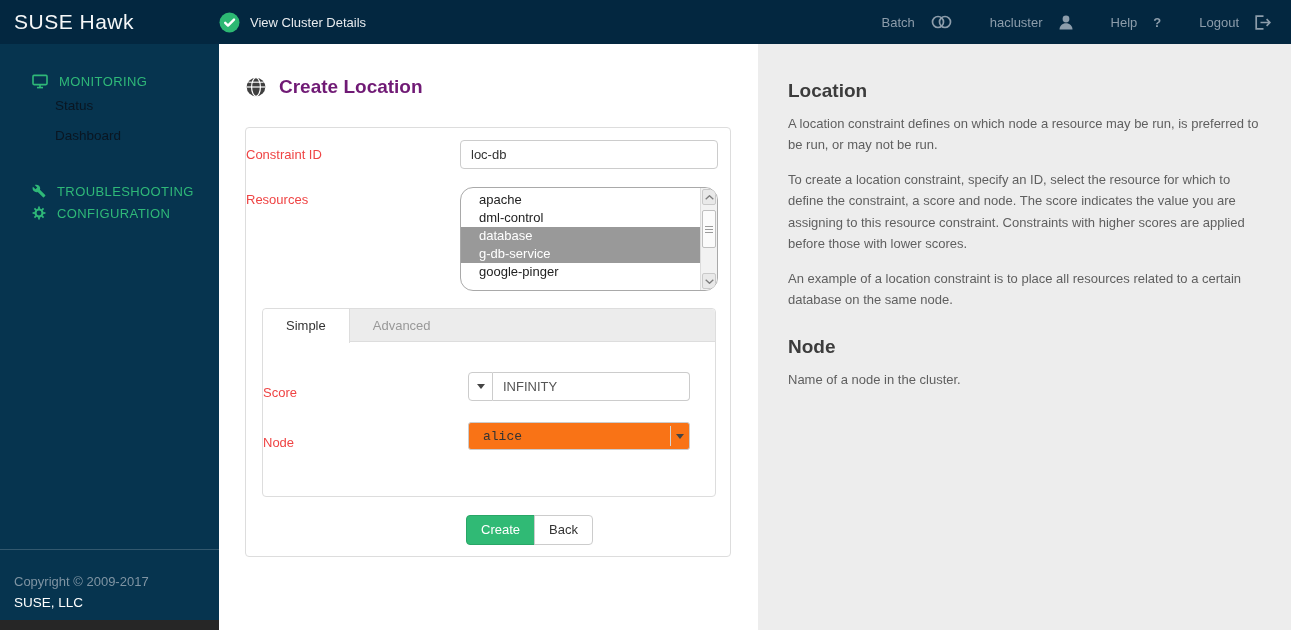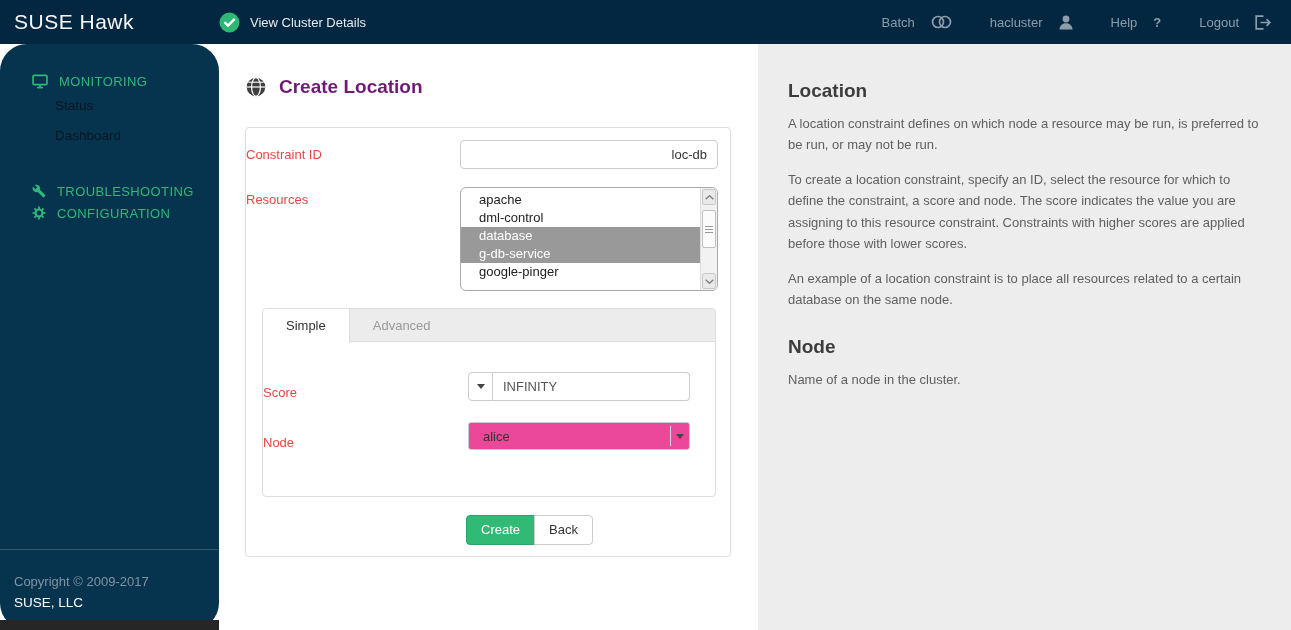--- a/index.html
+++ b/index.html
@@ -18,21 +18,21 @@
     width:219px; padding-left:14px; font-size:21px; color:#f5f7f8;
     letter-spacing:.5px; white-space:nowrap;
   }
   .cluster-status { display:flex; align-items:center; gap:10px; color:#e8ebee; font-size:13px; cursor:pointer; }
   .header-spacer { flex:1; }
   .header-nav { display:flex; align-items:center; gap:38px; padding-right:20px; color:#8d9dab; font-size:13px; }
   .nav-item { display:flex; align-items:center; gap:16px; cursor:pointer; }
   .help-q { font-weight:bold; font-size:13px; }
 
   
-  .sidebar { position:absolute; top:44px; left:0; width:219px; height:586px; background:#06344f;border-radius:27px; }
+  .sidebar { position:absolute; top:44px; left:0; width:219px; height:586px; background:#06344f; }
   .side-section {
     position:absolute; left:32px; display:flex; align-items:center; gap:11px;
     color:#2fb878; font-size:13px; letter-spacing:.4px; height:22px; cursor:pointer;
   }
   .side-item {
     position:absolute; left:55px; color:#0a1622; font-size:13.5px; height:22px;
     display:flex; align-items:center; cursor:pointer;
   }
   .sec-monitoring { top:26px; }
   .item-status { top:50px; }
@@ -62,27 +62,27 @@
   .form-label {
     position:absolute; left:0; width:192px; 
     font-size:13px; color:#ef4444; line-height:16px;
   }
   .lbl-constraint { top:19px; }
   .lbl-resources { top:64px; }
 
   .txt-input {
     position:absolute; left:214px; top:12px; width:258px; height:29px;
     border:1px solid #ccc; border-radius:4px; padding:0 10px; font-size:13px; color:#333;
-    font-family:"Liberation Sans", sans-serif; outline:none; background:#fff;text-align:right;
+    font-family:"Liberation Sans", sans-serif; outline:none; background:#fff;
   }
 
   
   .listbox {
     position:absolute; left:214px; top:59px; width:258px; height:104px;
-    border:1px solid #a9a9a9; border-radius:6px; background:#fff; overflow:hidden;
+    border:1px solid #a9a9a9; border-radius:13px; background:#fff; overflow:hidden;
   }
   .list-items { position:absolute; top:3px; left:0; right:17px; }
   .list-option { height:18px; line-height:18px; padding-left:18px; font-size:13px; color:#222; cursor:pointer; white-space:nowrap; }
   .list-option.selected { background:#999999; color:#fff; }
   .list-scrollbar { position:absolute; top:0; right:0; bottom:0; width:17px; background:#f2f2f2; border-left:1px solid #dcdcdc; }
   .scroll-btn {
     position:absolute; left:1px; right:1px; height:16px; background:#e9e9e9;
     border:1px solid #c9c9c9; border-radius:2px; display:flex; align-items:center; justify-content:center; cursor:pointer;
   }
   .scroll-up { top:1px; }
@@ -120,21 +120,21 @@
     border-radius:4px 0 0 4px; display:flex; align-items:center; justify-content:center; cursor:pointer;
   }
   .tri-down { width:0; height:0; border-left:4px solid transparent; border-right:4px solid transparent; border-top:5px solid #444; }
   .score-input {
     flex:1; height:29px; border:1px solid #ccc; border-left:none; border-radius:0 4px 4px 0;
     padding:0 10px; font-size:13px; color:#555; font-family:"Liberation Sans", sans-serif; outline:none;
   }
 
   .node-select {
     position:absolute; left:205px; top:113px; width:222px; height:28px;
-    border:1px solid #ccc; border-radius:3px; background:#ec4899; display:flex; align-items:center; cursor:pointer;
+    border:1px solid #ccc; border-radius:3px; background:#f97316; display:flex; align-items:center; cursor:pointer;font-family:Liberation Mono, monospace;
   }
   .node-value { flex:1; padding-left:14px; font-size:13px; color:#333; }
   .select-caret-zone {
     width:19px; height:20px; border-left:1px solid #d5d5d5;
     display:flex; align-items:center; justify-content:center;
   }
 
   .btn-row { position:absolute; left:220px; top:387px; display:flex; }
   .btn { height:30px; line-height:28px; font-size:13px; padding:0 14px; cursor:pointer; text-align:center; }
   .btn-create { background:#30ba75; color:#fff; border:1px solid #29a667; border-radius:4px 0 0 4px; }

